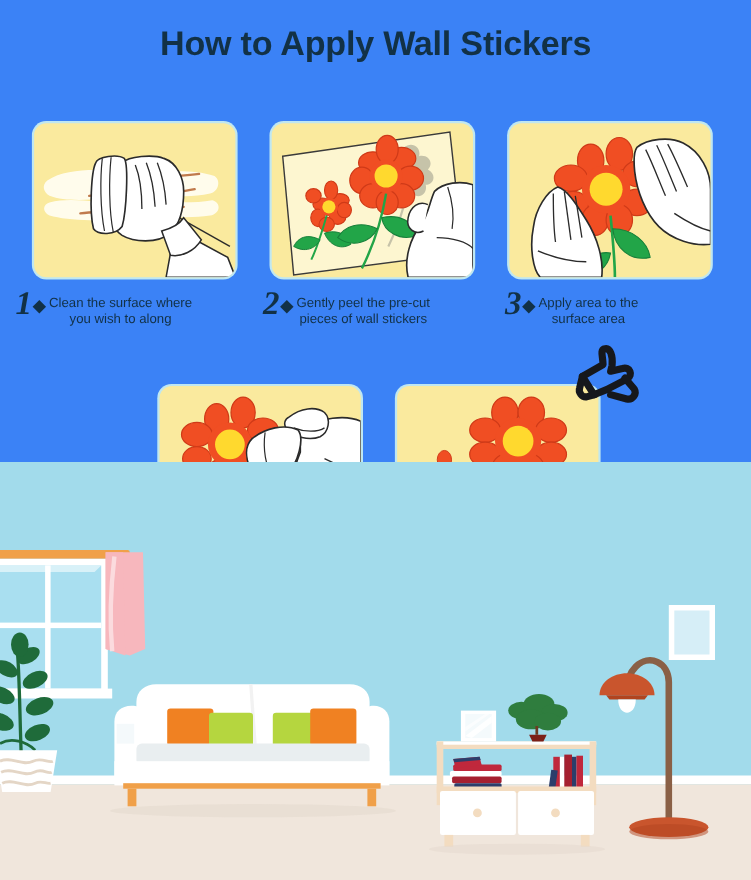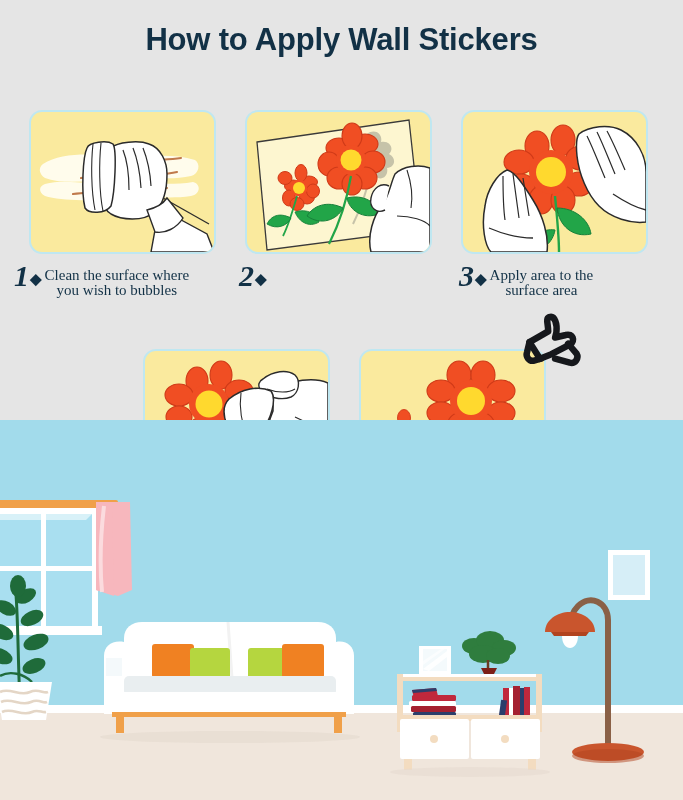--- a/index.html
+++ b/index.html
@@ -11,21 +11,21 @@
     font-family: "Liberation Sans", sans-serif;
     background: #a2dbeb;
     position: relative;
   }
 
   .canvas {
     position: absolute;
     inset: 0;
     width: 683px;
     height: 584px;
-    background: #e5e5e5;
+    background: #3b82f6;
   }
 
   
   .title {
     position: absolute;
     top: 22px;
     left: 0;
     width: 683px;
     text-align: center;
     font-family: "Liberation Sans", sans-serif;
@@ -64,22 +64,22 @@
     padding-right: 4px;
   }
   .caption .num .dot {
     font-style: normal;
     font-size: 15px;
     position: relative;
     top: -2px;
     left: 1px;
   }
   .caption .txt {
-    font-family: Liberation Serif, serif;
-    font-size: 15px;
+    font-family: Liberation Sans, sans-serif;
+    font-size: 12px;
     line-height: 15.2px;
     color: #123146;
     padding-top: 5px;
   }
   .caption.center .txt { text-align: center; }
   .caption.left .txt { text-align: left; }
 
   
   .thumbs {
     position: absolute;
@@ -329,26 +329,30 @@
           <path d="M42 118 C30 116 20 124 18 136 C30 140 40 130 42 118Z" fill="#22a548" stroke="#17803a" stroke-width="0.9"></path>
         </g>
       </svg>
     </div>
   </div>
 
   <div class="caption center" style="left:14px; top:263px; width:215px;">
     <span class="num"><span>1</span><span class="dot">◆</span></span>
     <span class="txt">
       <span>Clean the surface where</span><br>
-      <span>you wish to bubbles</span>
+      <span>you wish to along</span>
     </span>
   </div>
 
   <div class="caption center" style="left:239px; top:263px; width:213px;">
     <span class="num"><span>2</span><span class="dot">◆</span></span>
+    <span class="txt">
+      <span>Gently peel the pre-cut</span><br>
+      <span>pieces of wall stickers</span>
+    </span>
   </div>
 
   <div class="caption center" style="left:459px; top:263px; width:200px;">
     <span class="num"><span>3</span><span class="dot">◆</span></span>
     <span class="txt">
       <span>Apply area to the</span><br>
       <span>surface area</span>
     </span>
   </div>
 

